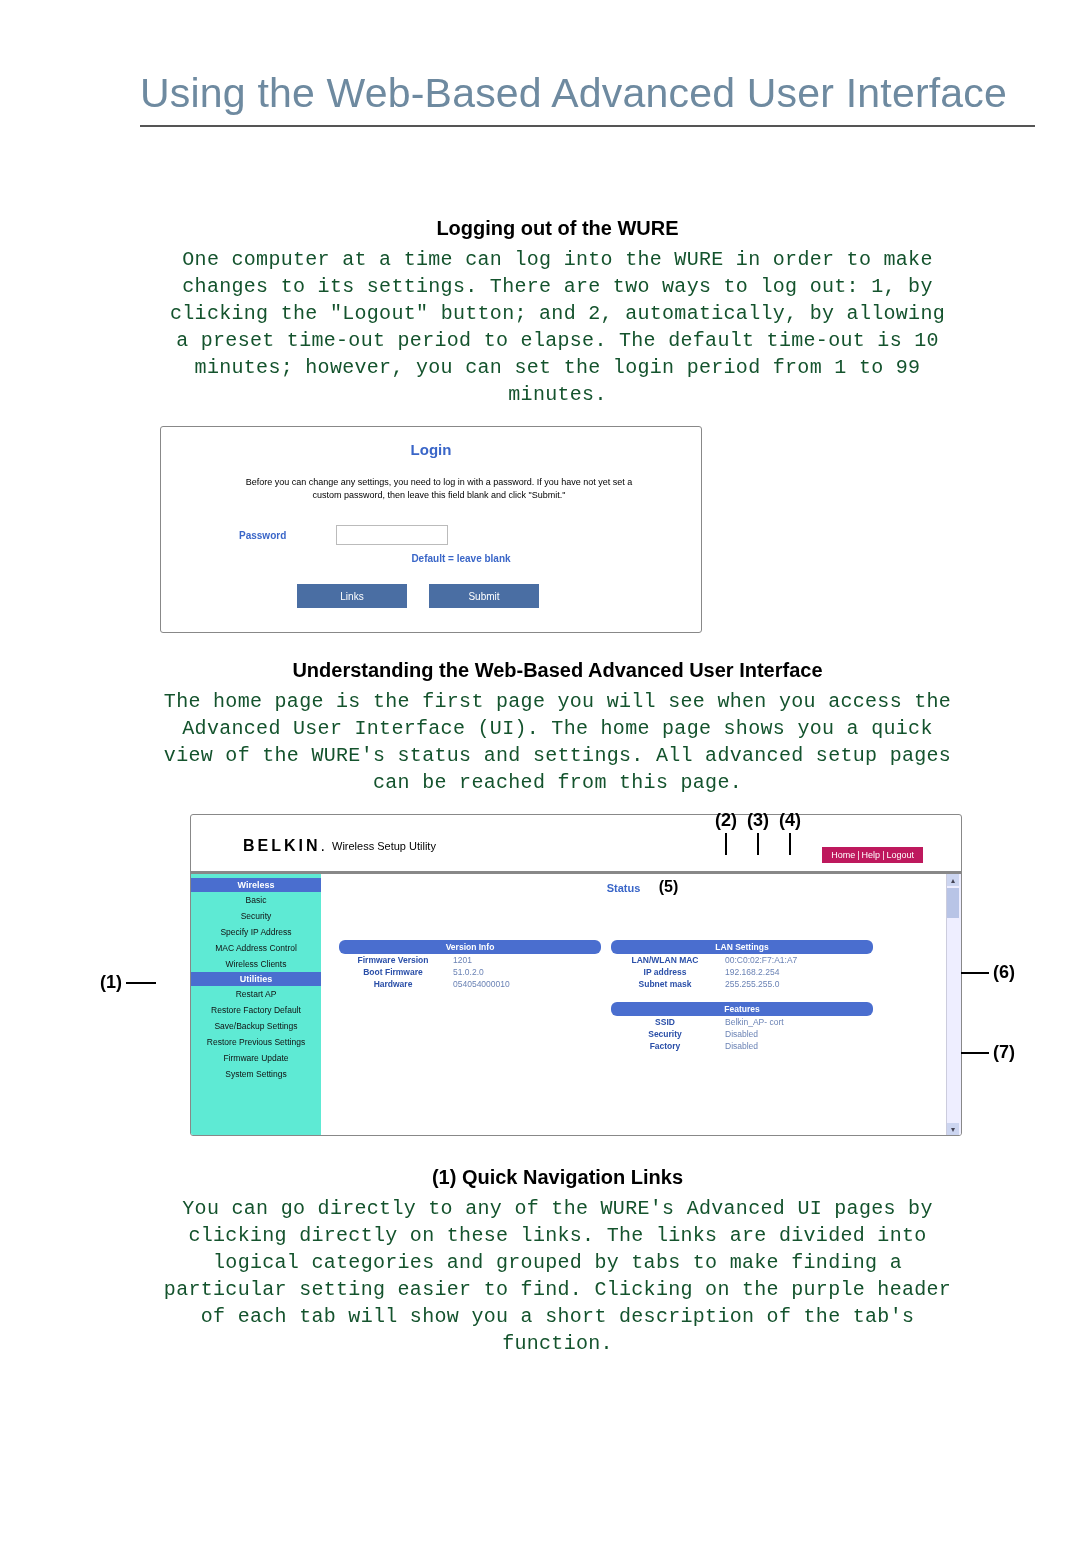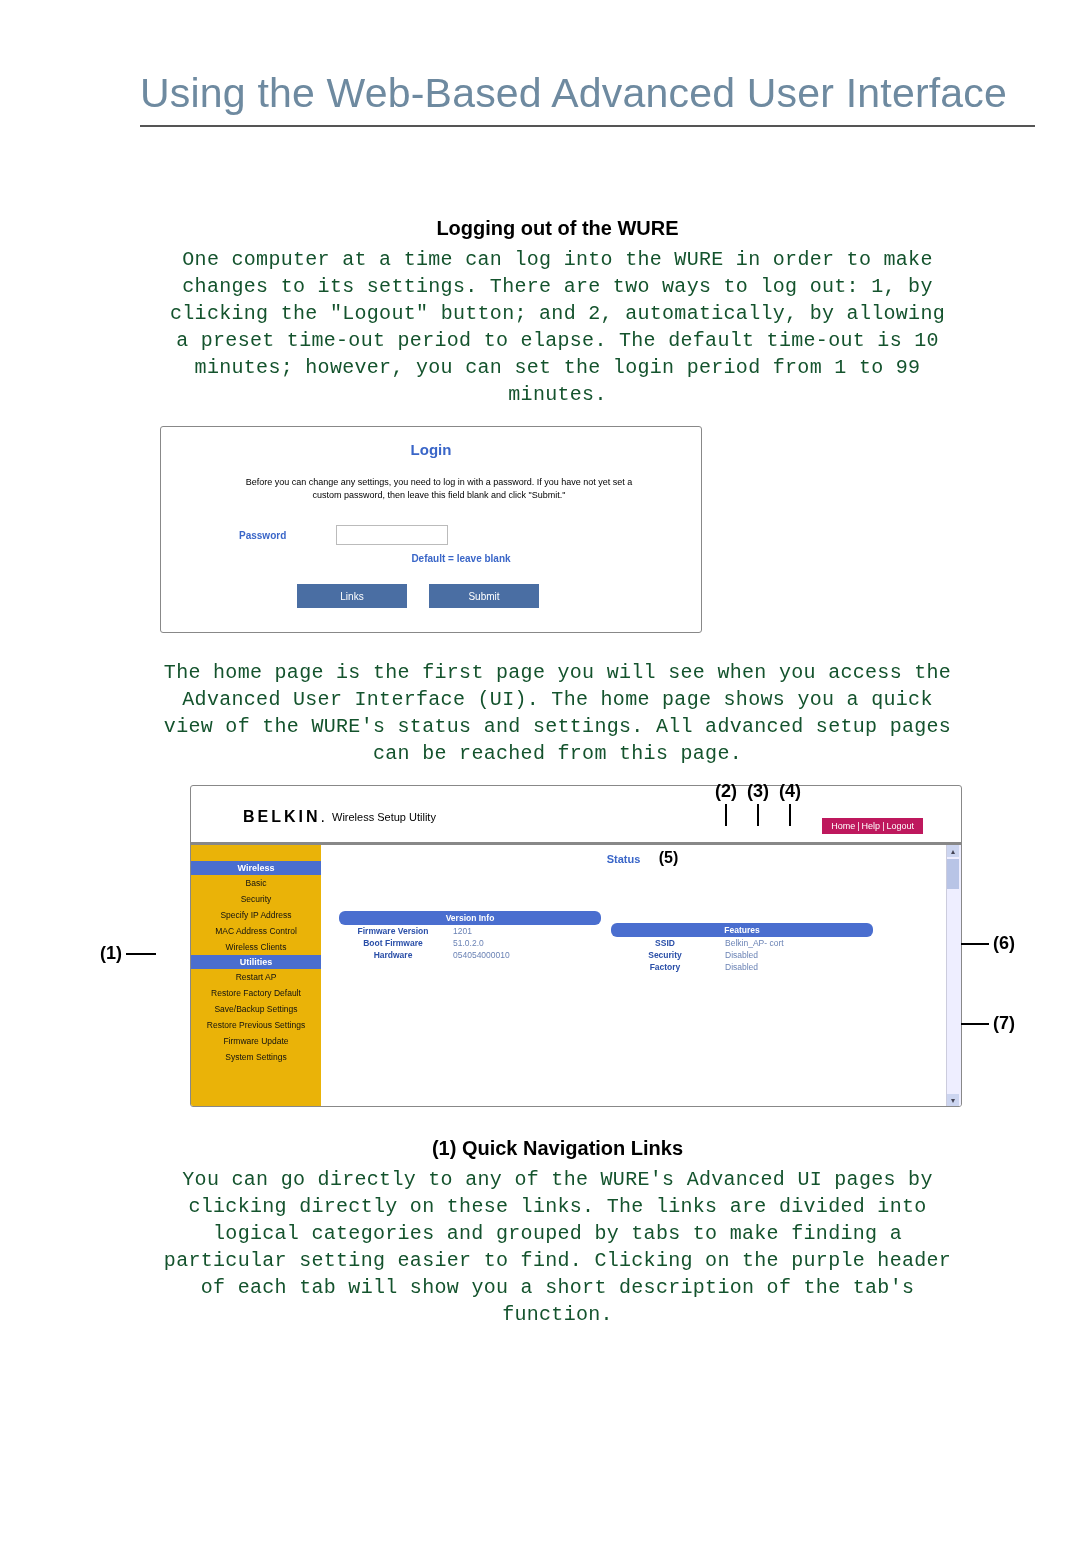--- a/index.html
+++ b/index.html
@@ -39,21 +39,21 @@
          margin-left:30px;overflow:hidden;}
   .shot2-top{display:flex;align-items:center;padding:14px 10px 4px 24px;}
   .belkin{font-family:Arial,sans-serif;letter-spacing:3px;font-size:16px;color:#000;}
   .belkin b{font-weight:700;margin-left:28px;}
   .subbrand{font-family:Arial,sans-serif;font-size:11px;color:#000;margin-left:4px;}
   .nav-links{margin-left:auto;margin-right:28px;font-size:9px;color:#fff;background:#be185d;
              padding:3px 8px;margin-top:18px;}
   .nav-links span{margin:0 1px;}
   .grey-bar{height:3px;background:#888;margin:4px 0 0 0;}
   .shot2-body{display:flex;flex:1;}
-  .sidebar{width:130px;background:#eab308;padding-top:16px;}
+  .sidebar{width:130px;background:#5eead4;padding-top:4px;}
   .side-head{background:#4a6ecf;color:#fff;font-size:9px;font-weight:bold;padding:2px 6px;}
   .side-link{color:#111;font-size:8.5px;padding:3px 6px;}
   .status-col{flex:1;padding:4px 0 0 18px;position:relative;}
   .status-lbl{color:#3a66c8;font-weight:bold;font-size:11px;display:inline-block;}
   .five-lbl{font-family:Arial,sans-serif;font-weight:bold;font-size:16px;color:#000;margin-left:16px;}
   .panel{width:262px;border:0;font-size:8.5px;color:#2a4fa8;}
   .panel .ph{background:#4a6ecf;color:#fff;font-weight:bold;padding:2px 4px;border-radius:6px;}
   .panel .pr{display:flex;padding:1px 4px;}
   .panel .pk{color:#2a4fa8;font-weight:bold;width:100px;}
   .panel .pv{color:#6b83b5;padding-left:10px;}
@@ -85,20 +85,21 @@
           <div class="pw-input"></div>
         </div>
         <div class="login-default">Default = leave blank</div>
         <div class="login-btns">
           <div class="btn">Links</div>
           <div class="btn">Submit</div>
         </div>
       </div>
     </div>
 
+    <h3>Understanding the Web-Based Advanced User Interface</h3>
     <p>The home page is the first page you will see when you access the Advanced User Interface (UI). The home page shows you a quick view of the WURE's status and settings. All advanced setup pages can be reached from this page.</p>
 
     <div class="shot2-wrap">
       <div class="ann-top">
         <span>
             <span>(2)</span>
             <span class="vbar"></span>
           </span>
         <span>
             <span>(3)</span>
@@ -162,20 +163,35 @@
                 <div class="pr">
                     <span class="pk">Boot Firmware</span>
                     <span class="pv">51.0.2.0</span>
                   </div>
                 <div class="pr">
                     <span class="pk">Hardware</span>
                     <span class="pv">054054000010</span>
                   </div>
               </div>
               <div>
+                <div class="panel rightp">
+                  <div class="ph">LAN Settings</div>
+                  <div class="pr">
+                      <span class="pk">LAN/WLAN MAC</span>
+                      <span class="pv">00:C0:02:F7:A1:A7</span>
+                    </div>
+                  <div class="pr">
+                      <span class="pk">IP address</span>
+                      <span class="pv">192.168.2.254</span>
+                    </div>
+                  <div class="pr">
+                      <span class="pk">Subnet mask</span>
+                      <span class="pv">255.255.255.0</span>
+                    </div>
+                </div>
                 <div style="height:12px;"></div>
                 <div class="panel rightp">
                   <div class="ph">Features</div>
                   <div class="pr">
                       <span class="pk">SSID</span>
                       <span class="pv">Belkin_AP- cort</span>
                     </div>
                   <div class="pr">
                       <span class="pk">Security</span>
                       <span class="pv">Disabled</span>

